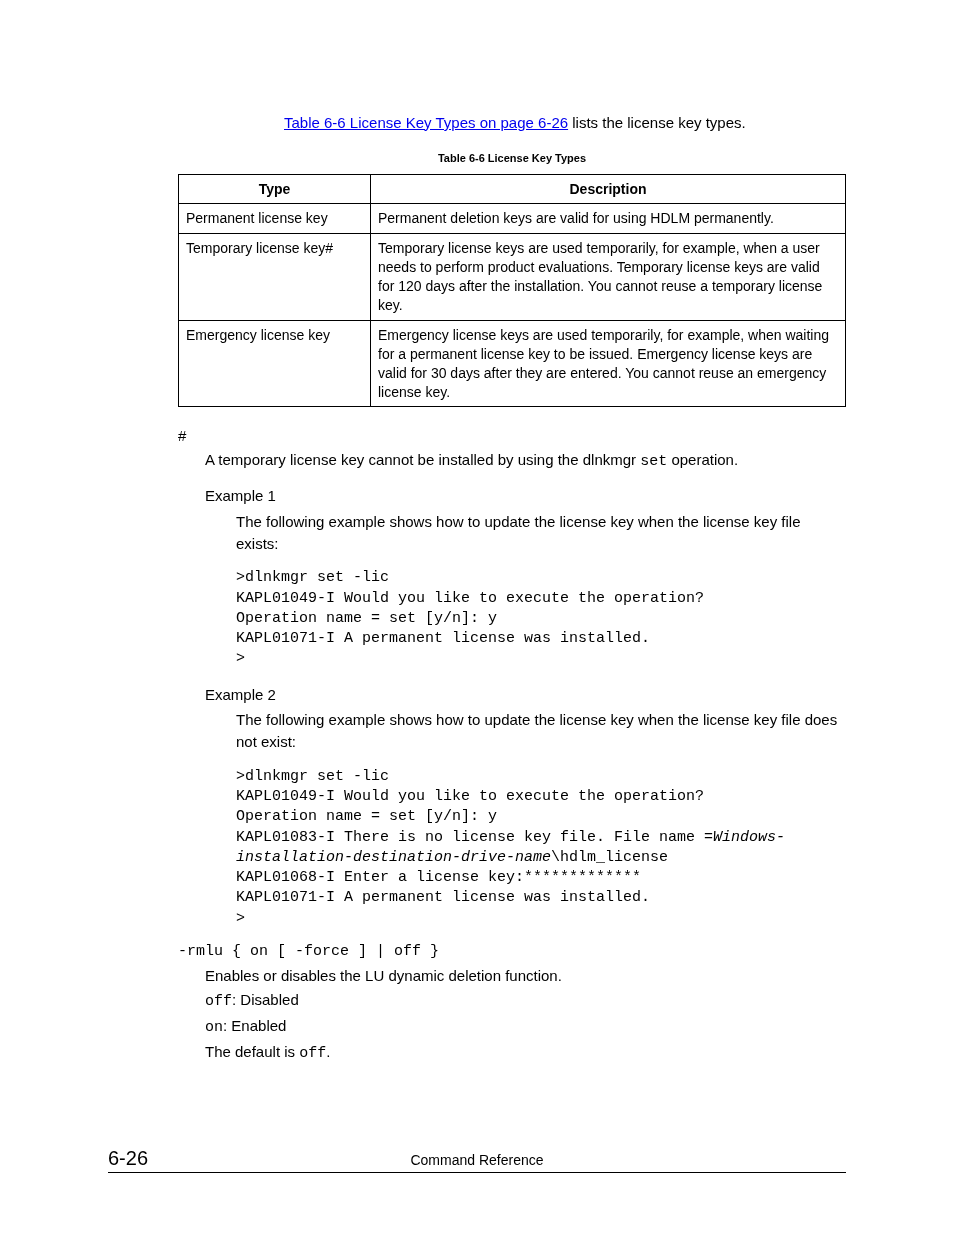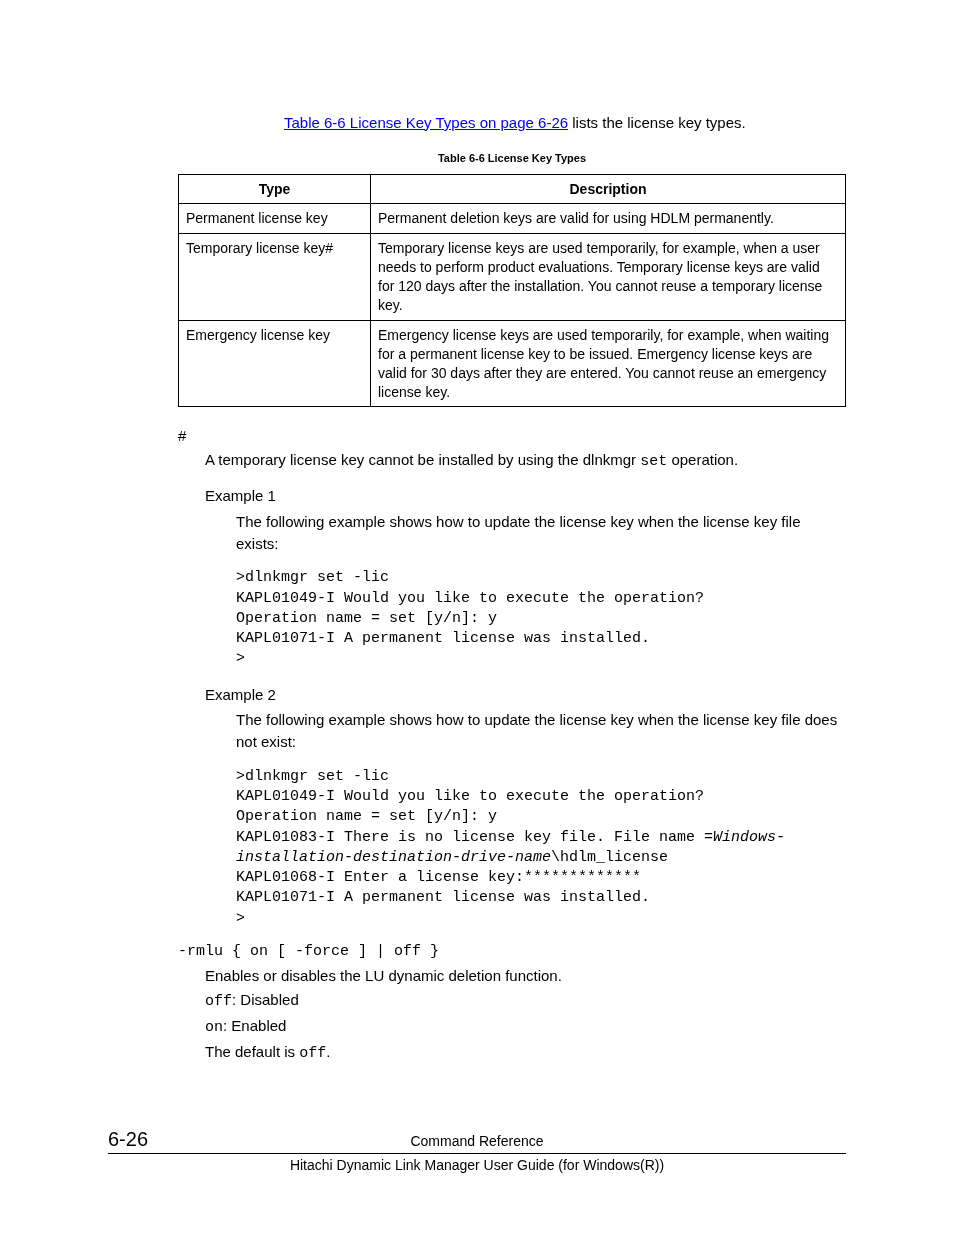--- a/index.html
+++ b/index.html
@@ -176,14 +176,13 @@
   </div>
 
 </div>
 
 <div class="footer">
   <div class="footer-top">
     <span class="page-num">6-26</span>
     <span class="section-name">Command Reference</span>
     <span class="page-num dummy-center">6-26</span>
   </div>
-  <div class="guide-name">Hitachi Dynamic Link Manager User Guide (for Windows(R))</div>
 </div>
 
 </body></html>

